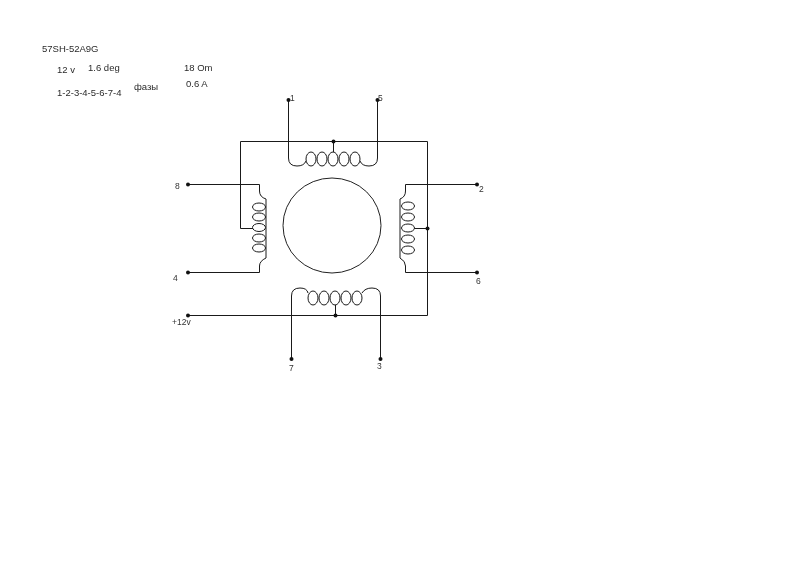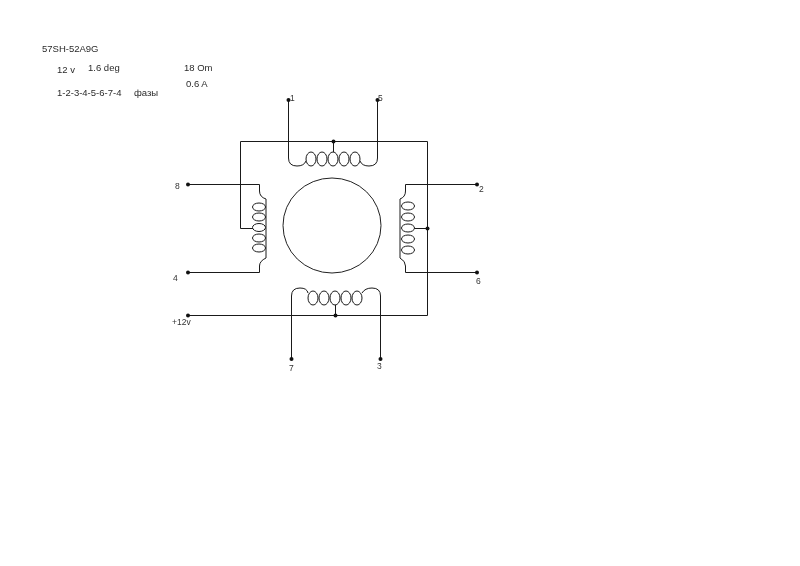--- a/index.html
+++ b/index.html
@@ -56,21 +56,21 @@
 <body>
 
 <div class="hdr" style="left:42px; top:43px;">57SH-52A9G</div>
 
 <div class="hdr" style="left:57px; top:64px;">12 v</div>
 <div class="hdr" style="left:88px; top:62px;">1.6 deg</div>
 <div class="hdr" style="left:142px; top:62px;margin-left:42px;">18 Om</div>
 <div class="hdr" style="left:186px; top:62px;margin-top:16px;">0.6 A</div>
 
 <div class="hdr" style="left:57px; top:87px;">1-2-3-4-5-6-7-4</div>
-<div class="hdr" style="left:134px; top:87px;">фазы</div>
+<div class="hdr" style="left:134px; top:81px;">фазы</div>
 
 <svg id="schematic" width="800" height="566" viewBox="0 0 800 566" xmlns="http://www.w3.org/2000/svg">
 
   <g>
     <path class="wire" d="M240.5,228.5 V141.5 H427.5 V315.5 H188"></path>
   </g>
 
   <ellipse class="rotor" cx="332" cy="225.5" rx="49" ry="47.5"></ellipse>
 
   <g>

